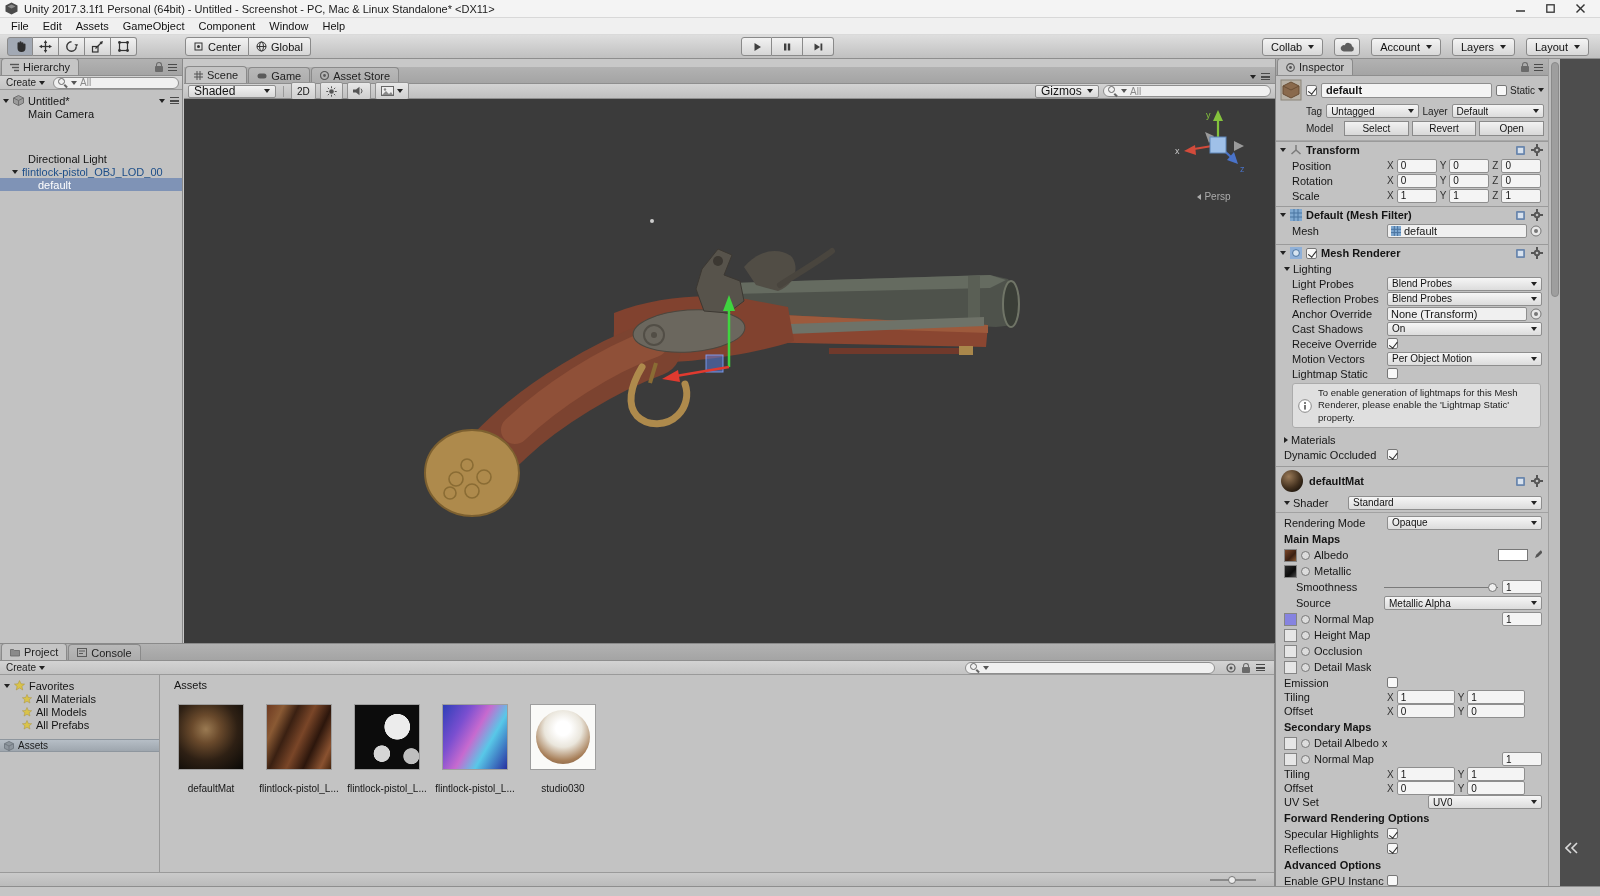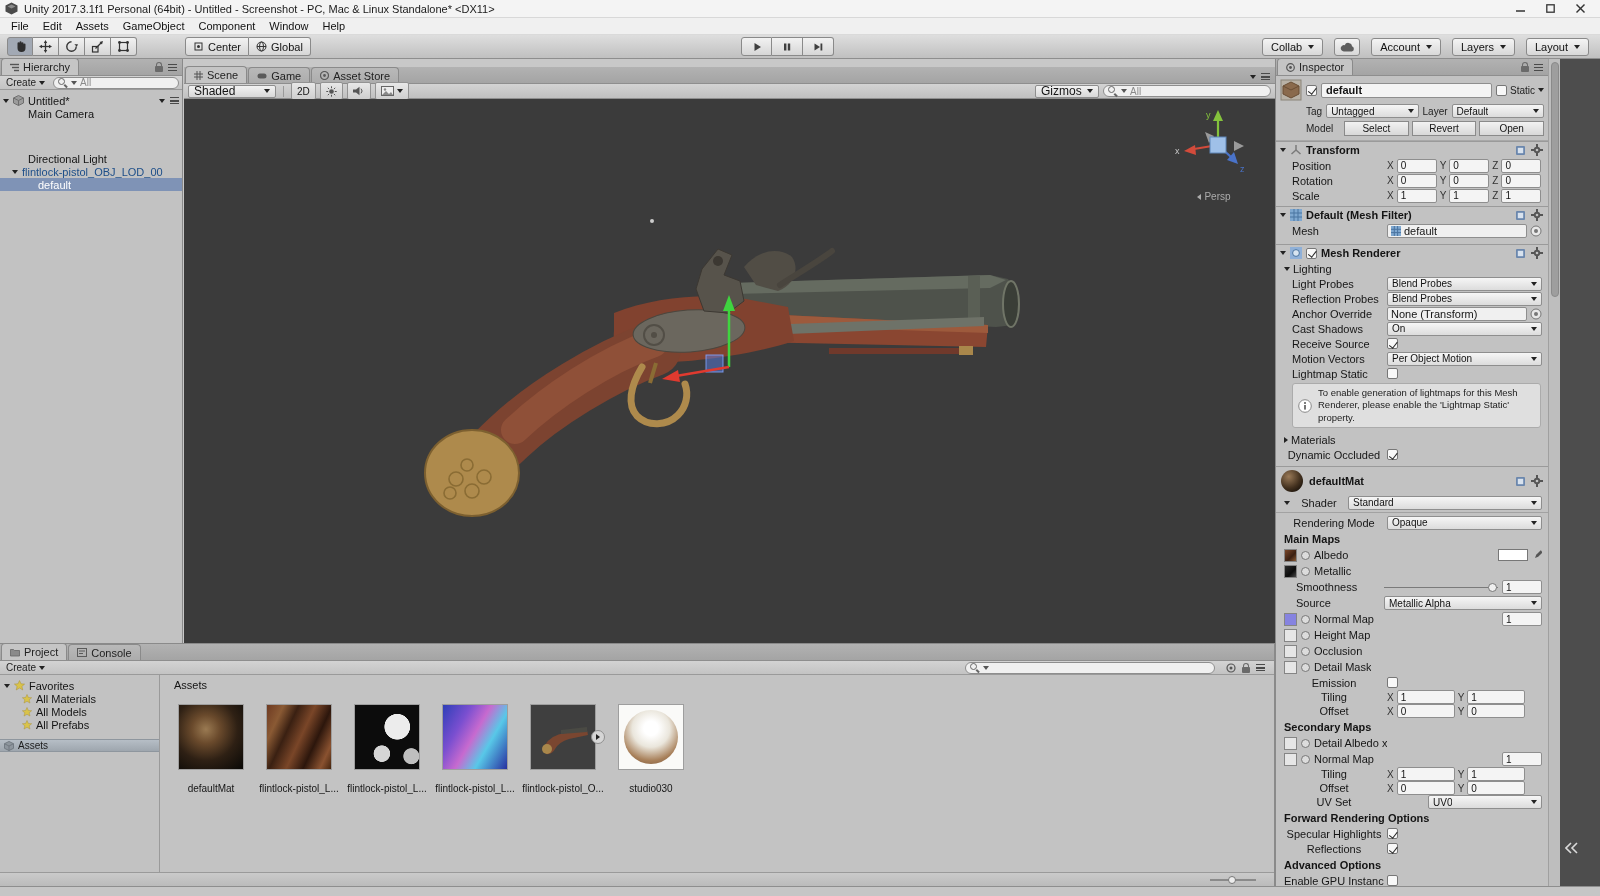--- a/index.html
+++ b/index.html
@@ -105,21 +105,21 @@
 .obj-header{padding:3px 4px 4px 4px;border-bottom:1px solid #A8A8A8;display:flex;flex-direction:column;gap:3px;}
 .oh-row1{display:flex;align-items:center;gap:4px;}
 .namefield{flex:1;height:15px;background:#F4F4F4;border:1px solid #8E8E8E;border-radius:2px;padding:0 4px;display:flex;align-items:center;font-weight:bold;min-width:0;}
 .oh-row{display:flex;align-items:center;gap:4px;padding-left:26px;}
 .minilbl{font-size:10px;color:#222;flex-shrink:0;}
 .btn3{flex:1;height:15px;background:linear-gradient(#F2F2F2,#D8D8D8);border:1px solid #8A8A8A;display:flex;align-items:center;justify-content:center;font-size:10px;}
 .btn3 + .btn3{margin-left:-1px;}
 .comp-head{height:17px;display:flex;align-items:center;gap:4px;padding:0 5px 0 4px;border-top:1px solid #9A9A9A;font-weight:bold;background:#C2C2C2;}
 .head-icons{margin-left:auto;display:flex;gap:5px;align-items:center;}
 .irow{display:flex;align-items:center;height:15px;padding:0 6px 0 16px;gap:3px;}
-.irow0{display:flex;align-items:center;height:15px;padding:0 6px 0 8px;gap:3px;text-align:center;}
+.irow0{display:flex;align-items:center;height:15px;padding:0 6px 0 8px;gap:3px;}
 .lbl{width:92px;flex-shrink:0;white-space:nowrap;overflow:hidden;color:#161616;}
 .lbl.w100{width:100px;}
 .lbl.ind{padding-left:12px;}
 .val{flex:1;display:flex;align-items:center;gap:3px;min-width:0;}
 .dd{flex:1;height:14px;background:linear-gradient(#F6F6F6,#DCDCDC);border:1px solid #8E8E8E;border-radius:2px;display:flex;align-items:center;padding:0 4px;justify-content:space-between;min-width:0;gap:3px;}
 .dd .ddtext{white-space:nowrap;overflow:hidden;font-size:10px;color:#111;}
 .objfield{flex:1;height:14px;background:#F0F0F0;border:1px solid #8E8E8E;border-radius:2px;display:flex;align-items:center;padding:0 3px;gap:3px;min-width:0;}
 .field{height:14px;background:#F4F4F4;border:1px solid #8E8E8E;border-radius:2px;padding:0 3px;display:flex;align-items:center;font-size:10px;}
 .num{width:40px;}
 .num2{width:58px;}
@@ -594,33 +594,20 @@
         </div>
         <div class="asset">
           <div class="thumb t-tex2"></div>
           <span class="aname">flintlock-pistol_L...</span>
         </div>
         <div class="asset">
           <div class="thumb t-tex3"></div>
           <span class="aname">flintlock-pistol_L...</span>
         </div>
         <div class="asset">
-          <div class="thumb t-obj">
-            <svg width="66" height="66" viewBox="0 0 66 66">
-                <path d="M14 40 q6 -10 20 -12 l22 -3 l1 5 l-19 4 q-10 3 -14 10 q-3 6 -9 5 z" fill="#7A4630"></path>
-                <polygon points="30,25 56,22 56,27 30,29" fill="#4A4A44"></polygon>
-                <circle cx="16" cy="44" r="5" fill="#A9874B"></circle>
-              </svg>
-          </div>
-          <span class="expander">
-              <span class="caret-rt"></span>
-            </span>
-          <span class="aname">flintlock-pistol_O...</span>
-        </div>
-        <div class="asset">
           <div class="thumb t-studio">
               <div class="ball"></div>
             </div>
           <span class="aname">studio030</span>
         </div>
       </div>
     </div>
   </div>
   <div class="proj-bottom">
     <span class="zslider">
@@ -854,21 +841,21 @@
   <div class="irow">
     <span class="lbl">Cast Shadows</span>
     <span class="val">
         <span class="dd">
           <span class="ddtext">On</span>
           <span class="caret"></span>
         </span>
       </span>
   </div>
   <div class="irow">
-    <span class="lbl">Receive Source</span>
+    <span class="lbl">Receive Override</span>
     <span class="val">
         <span class="cb on"></span>
       </span>
   </div>
   <div class="irow">
     <span class="lbl">Motion Vectors</span>
     <span class="val">
         <span class="dd">
           <span class="ddtext">Per Object Motion</span>
           <span class="caret"></span>

